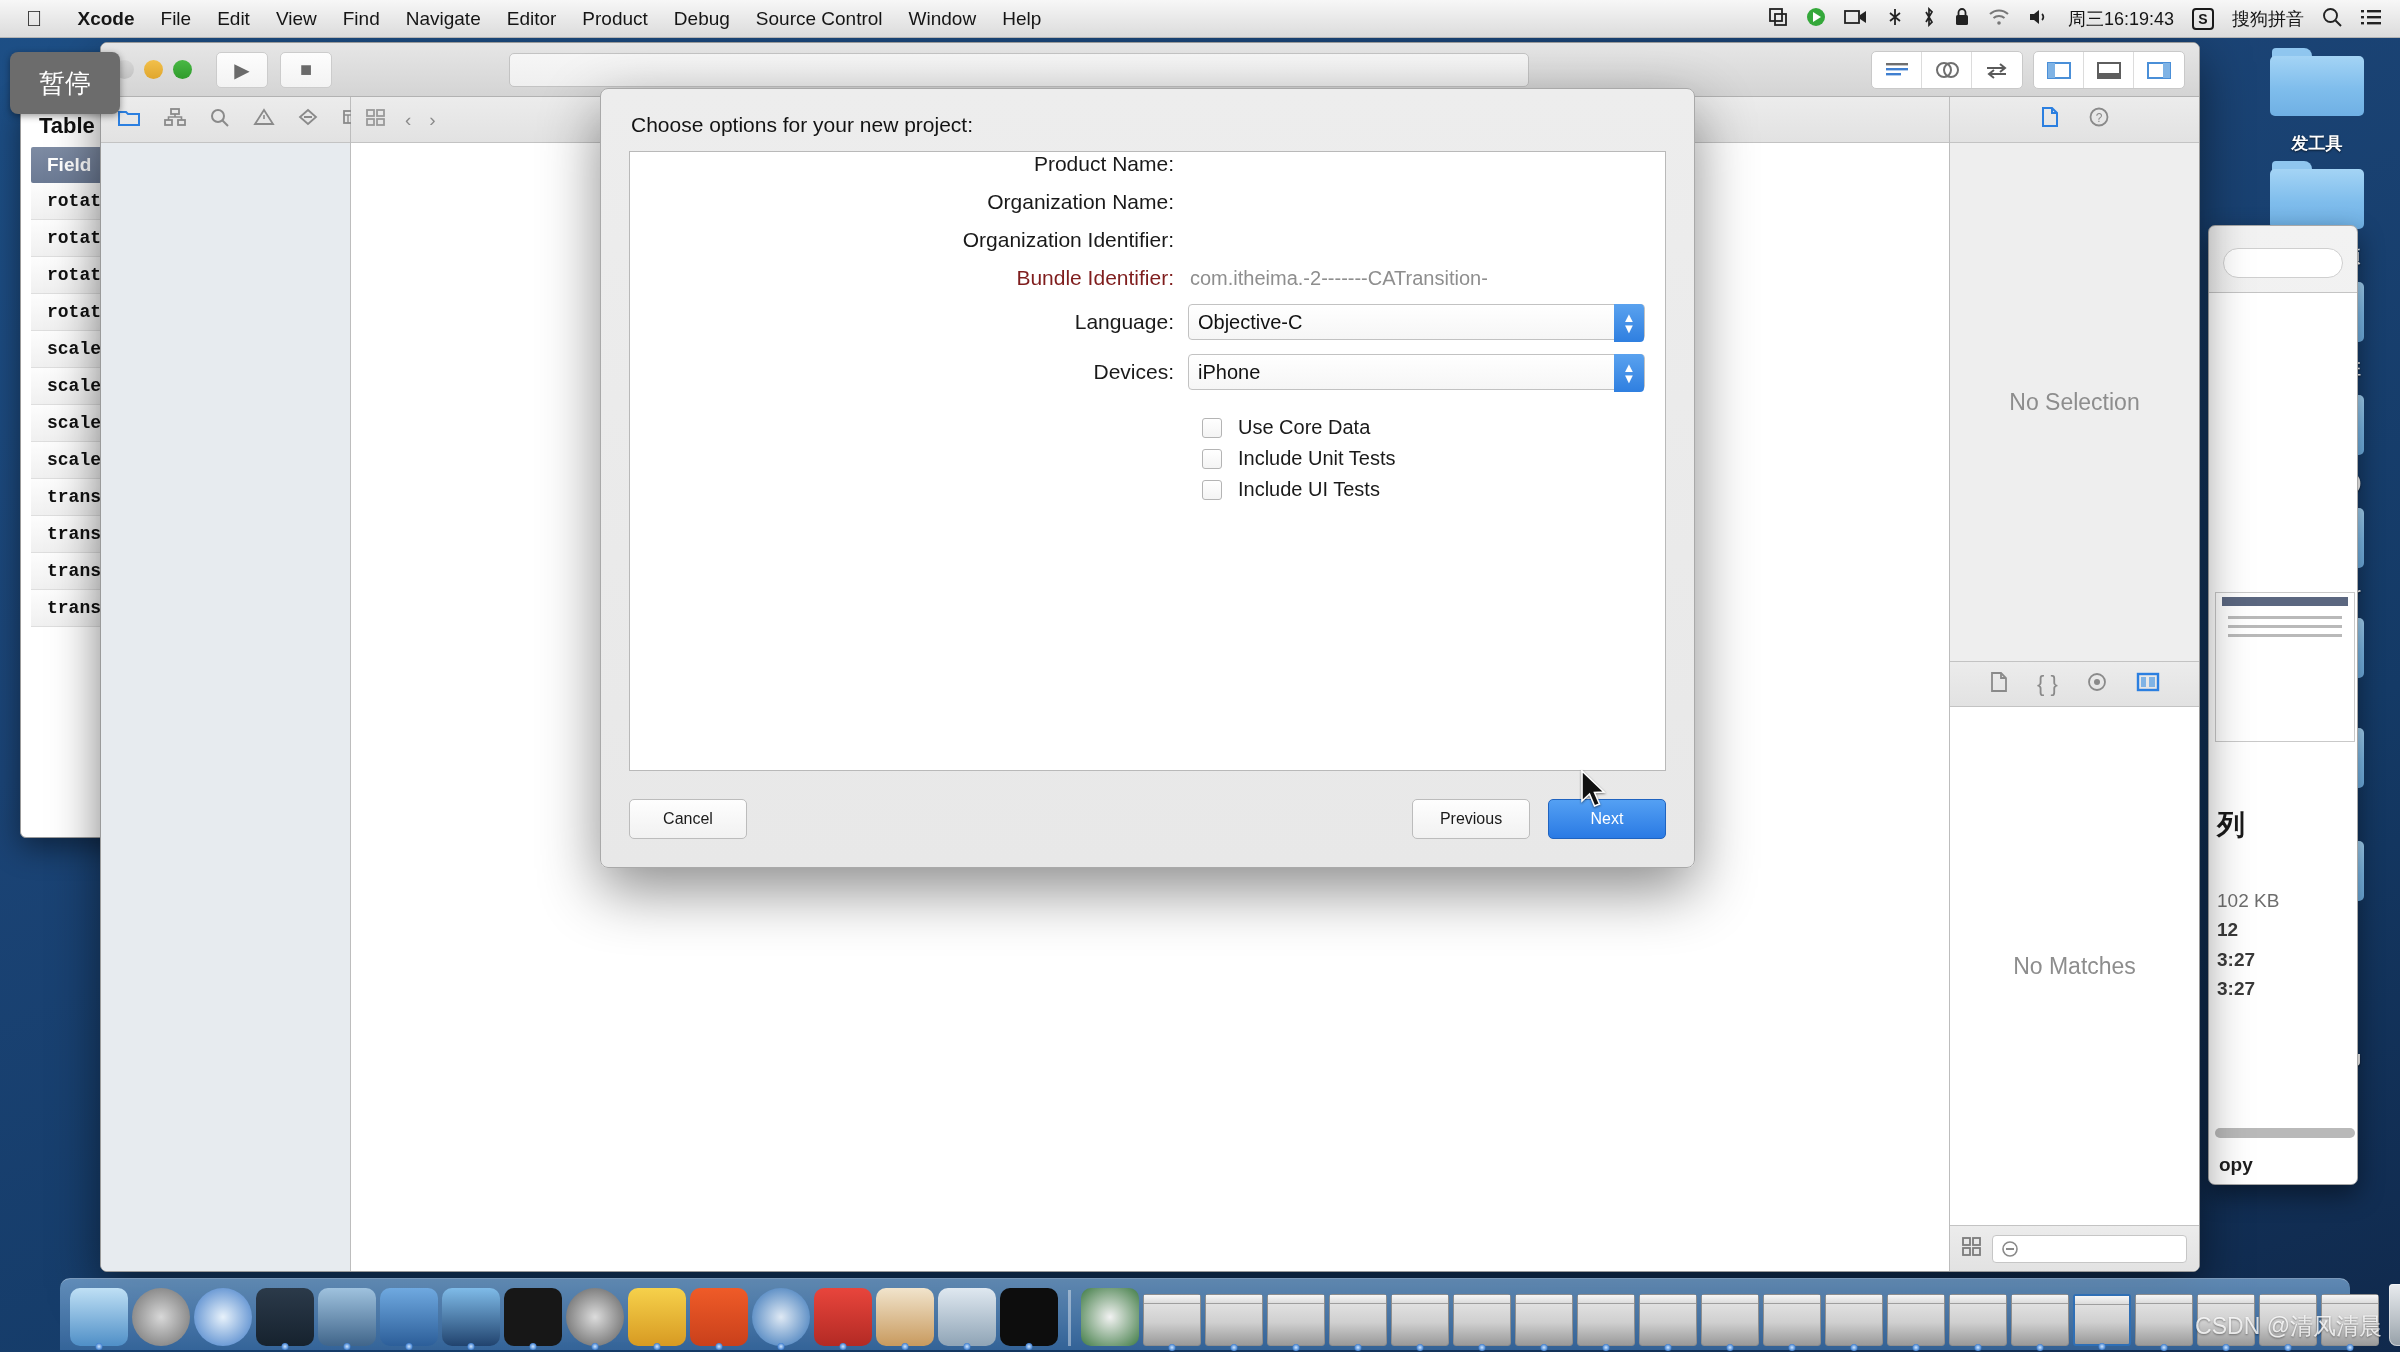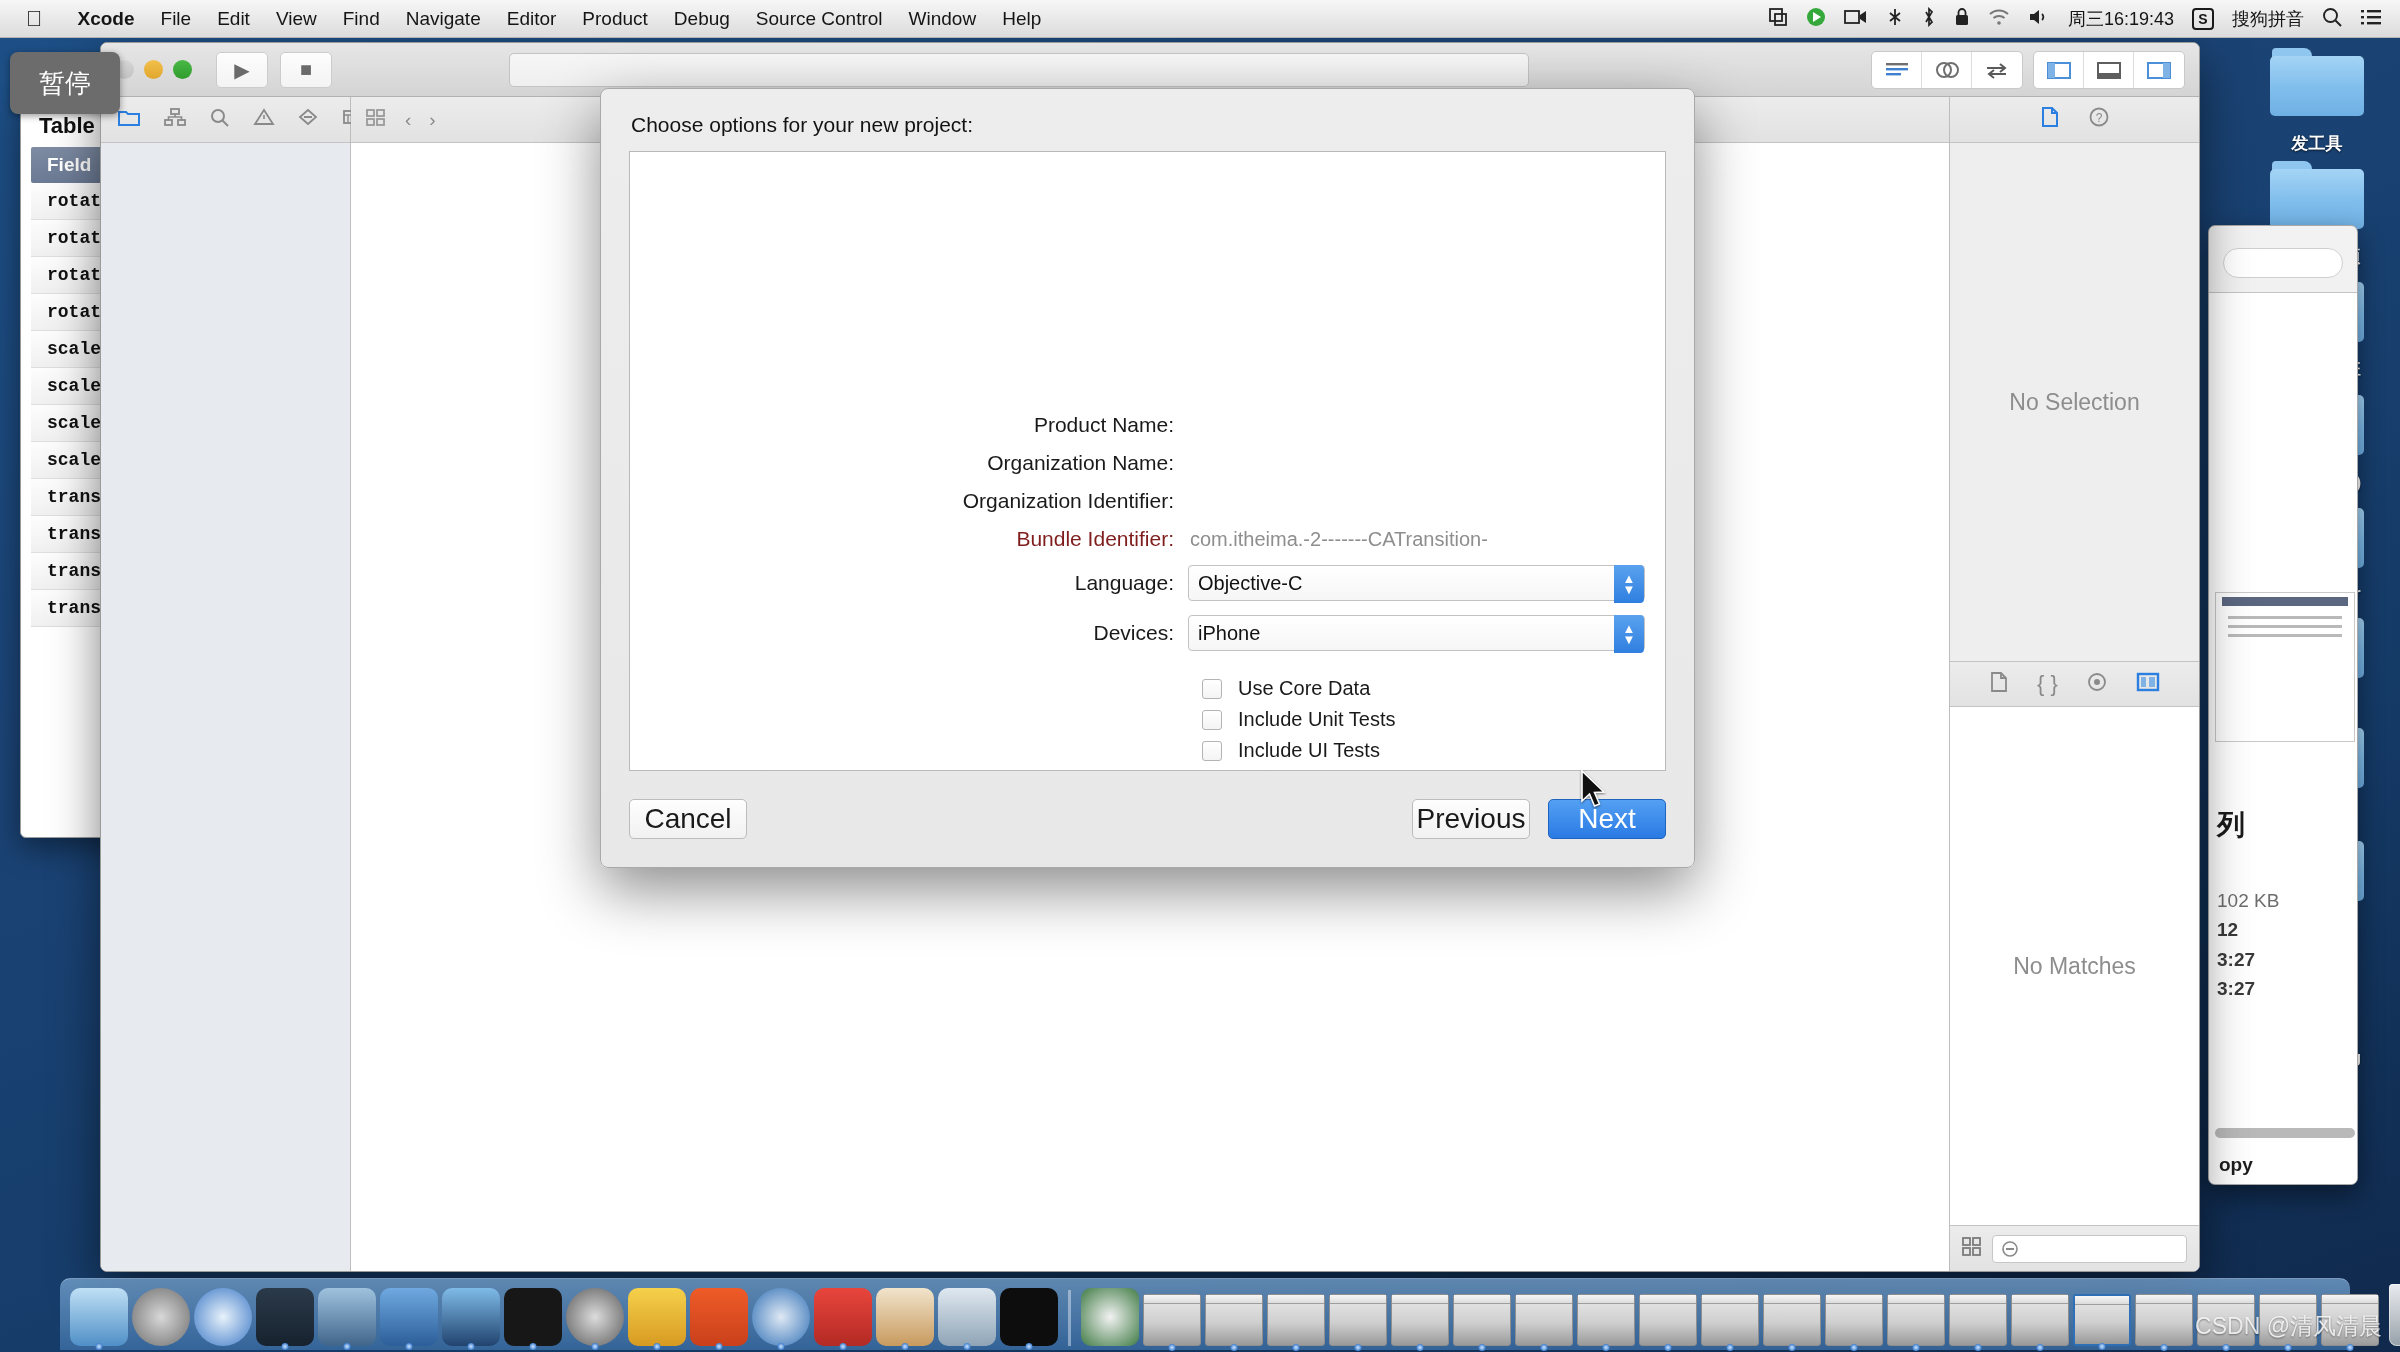--- a/index.html
+++ b/index.html
@@ -235,21 +235,21 @@
     position:absolute; left: 600px; top: 88px; width: 1095px; height: 780px;
     background: linear-gradient(180deg,#ededed 0%, #e8e8e8 100%);
     border:1px solid #a9a9a9; border-radius: 8px;
     box-shadow: 0 22px 60px rgba(0,0,0,.45);
     z-index: 50; padding: 18px 28px 0 28px;
     display:flex; flex-direction:column;
   }
   #sheet-title { font-size: 21px; color:#131313; padding: 6px 0 14px 2px; }
   #sheet-panel {
     flex:1; background:#fff; border:1px solid #b9b9b9;
-    display:flex; flex-direction:column; justify-content:flex-end;
+    display:flex; flex-direction:column; justify-content:flex-start;
   }
   .form { width: 100%; padding-left: 150px; }
   .frow { display:flex; align-items:center; margin-bottom: 14px; }
   .flabel {
     width: 408px; text-align:right; padding-right: 14px;
     font-size: 21px; color:#1a1a1a; white-space:nowrap;
   }
   .flabel.dim { color:#7f1d1d; }
   .ffield {
     width: 430px; height: 34px; border:1px solid #c6c6c6; border-radius:3px;
@@ -279,21 +279,21 @@
   .chkbox {
     width: 20px; height: 20px; border:1px solid #b4b4b4; border-radius:3px;
     background: linear-gradient(180deg,#ffffff,#f4f4f4);
   }
   .chklabel { font-size: 20px; color:#1a1a1a; }
   #sheet-footer { height: 96px; display:flex; align-items:center; }
   .btn {
     min-width: 118px; height: 40px; border-radius: 5px;
     border:1px solid #bcbcbc; background: linear-gradient(180deg,#fefefe,#f1f1f1);
     display:flex;align-items:center;justify-content:center;
-    font-size: 28px; color:#1a1a1a;
+    font-size: 16px; color:#1a1a1a;
   }
   .btn.primary {
     background: linear-gradient(180deg,#54a0f3,#2a7ae4);
     border:1px solid #1f63c0; color:#fff;
   }
   #sheet-footer .right { margin-left:auto; display:flex; gap: 18px; }
 
   
   #cursor {
     position:absolute; left: 1580px; top: 770px; z-index: 70;

